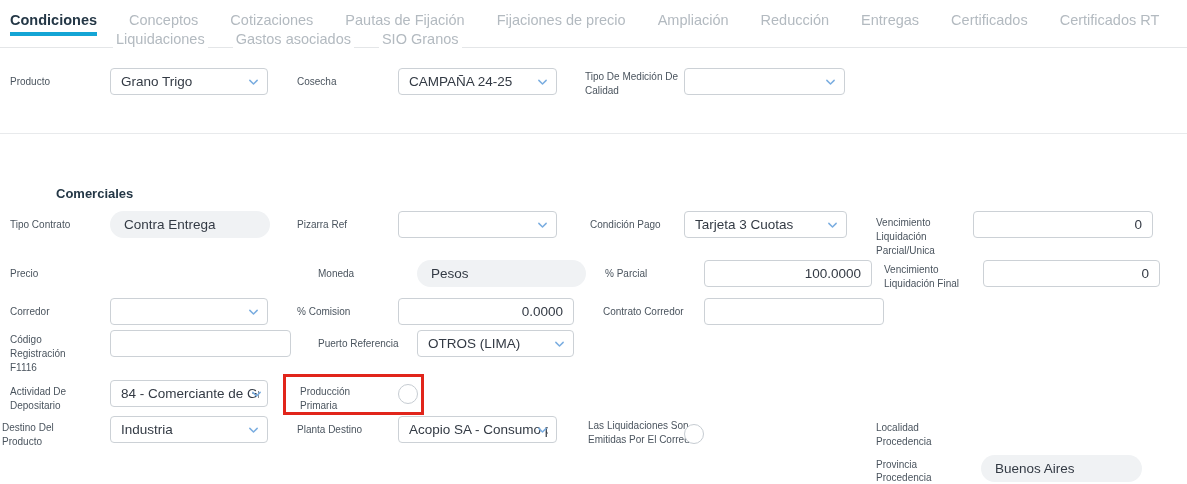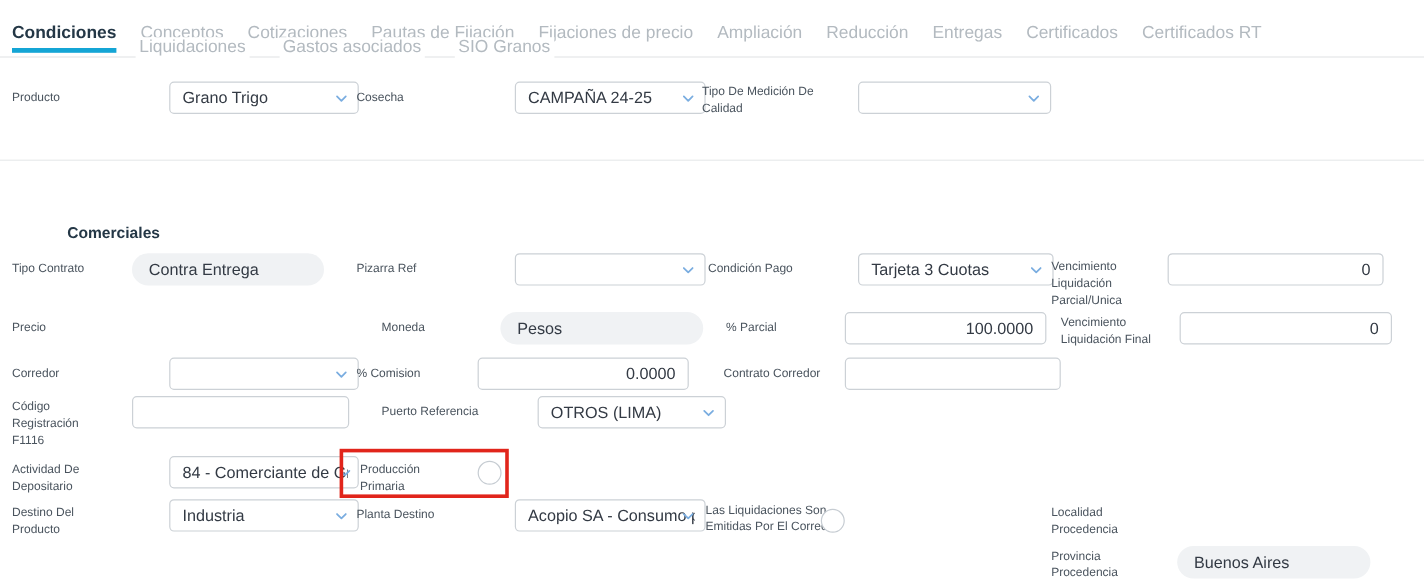--- a/index.html
+++ b/index.html
@@ -1,37 +1,37 @@
 <!DOCTYPE html>
 <html><head>
 <meta charset="utf-8">
 <style>
   html,body { margin:0; padding:0; background:#ffffff; font-family:"Liberation Sans", sans-serif; }
   .stage { position:relative; width:1187px; height:484px; background:#fff; overflow:hidden; }
 
   
   .tabline { position:absolute; top:47px; left:0; right:0; height:1px; background:#e4e6e8; z-index:1; }
-  .row1 { position:absolute; left:10px; top:20px; display:flex; gap:20px; z-index:2; }
+  .row1 { position:absolute; left:10px; top:12px; display:flex; gap:32px; z-index:2; }
   .row2 { position:absolute; left:113px; top:31px; display:flex; gap:25px; z-index:2; }
   .tab { font-size:14.5px; color:#b3bac0; white-space:nowrap; cursor:pointer; }
   .row2 .tab { background:#fff; padding:0 3px 5px 3px; }
   .tab.active { color:#243746; font-weight:600; padding-bottom:4px; border-bottom:4px solid #14a5d5; }
 
   .divider { position:absolute; top:133px; left:0; right:0; height:1px; background:#e8eaec; }
   .heading { position:absolute; font-size:13px; font-weight:bold; color:#243746;margin-left:46px; }
 
   
   .lbl { position:absolute; font-size:10px; line-height:14px; color:#4a545e; }
   .ctrl { position:absolute; height:27px; box-sizing:border-box; border:1px solid #ccd1d6;
           border-radius:4px; background:#fff; display:flex; align-items:center;
           padding:0 10px; font-size:13.5px; color:#333a44; }
   .ctrl .val { overflow:hidden; white-space:nowrap; flex:1; }
   .num { justify-content:flex-end; }
   .num .val { text-align:right; }
-  .sel { padding-right:8px;margin-left:31px; }
+  .sel { padding-right:8px; }
   .chev { position:absolute; right:7px; top:50%; transform:translateY(-50%); display:flex; }
   .pill { position:absolute; height:27px; box-sizing:border-box; border-radius:13.5px;
           background:#f0f2f4; display:flex; align-items:center; padding:0 14px;
           font-size:13.5px; color:#333a44;text-align:center; }
   .radio { position:absolute; width:20px; height:20px; box-sizing:border-box;
            border:1px solid #c6ccd2; border-radius:50%; background:#fff; cursor:pointer; }
   .hl { position:absolute; border:3px solid #e1251b; box-sizing:border-box; }
 </style>
 </head>
 <body>
@@ -180,21 +180,21 @@
         <svg width="13" height="13" viewBox="0 0 16 16">
           <path d="M3.5 6l4.5 4.5L12.5 6" fill="none" stroke="#7aade0" stroke-width="1.8" stroke-linecap="round" stroke-linejoin="round"></path>
         </svg>
       </span>
   </div>
 
   <div class="hl" style="left:283px;top:374px;width:141px;height:41px"></div>
   <div class="lbl" style="left:300px;top:385px;width:80px">Producción Primaria</div>
   <div class="radio" style="left:398px;top:384px"></div>
 
-  <div class="lbl" style="left:10px;top:421px;width:86px">Destino Del Producto</div>
+  <div class="lbl" style="left:2px;top:421px;width:86px">Destino Del Producto</div>
   <div class="ctrl sel" style="left:110px;top:416px;width:158px">
     <span class="val">Industria</span>
     <span class="chev">
         <svg width="13" height="13" viewBox="0 0 16 16">
           <path d="M3.5 6l4.5 4.5L12.5 6" fill="none" stroke="#7aade0" stroke-width="1.8" stroke-linecap="round" stroke-linejoin="round"></path>
         </svg>
       </span>
   </div>
 
   <div class="lbl" style="left:297px;top:423px;width:95px">Planta Destino</div>

